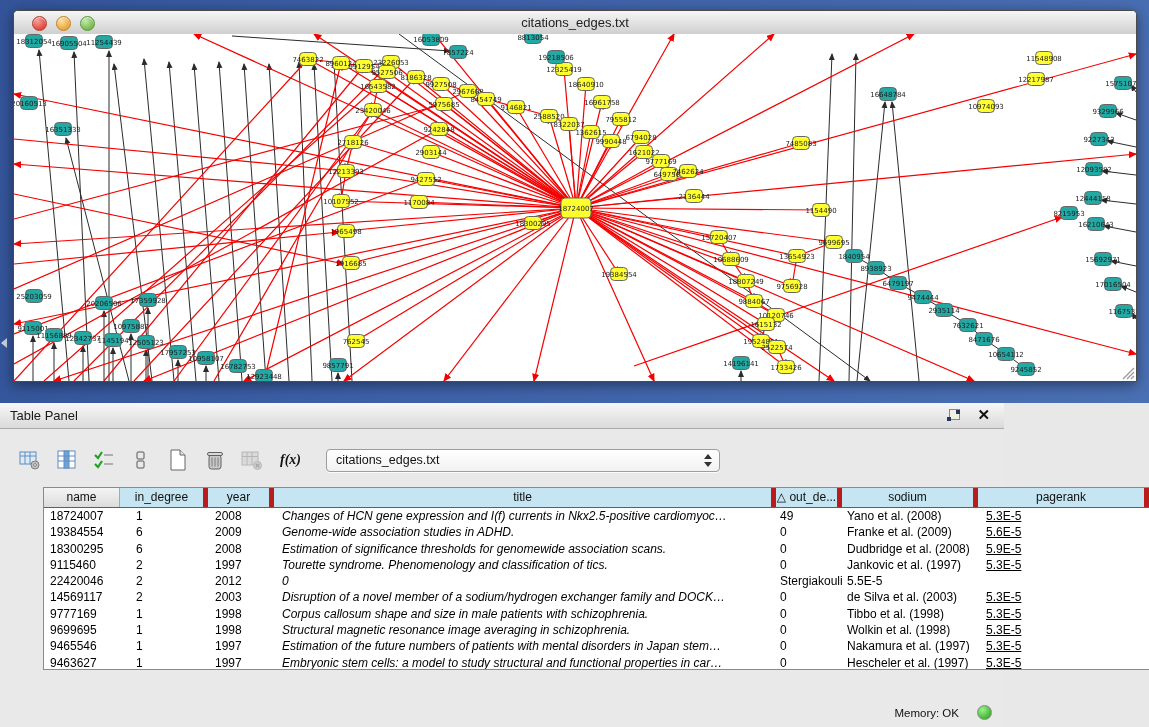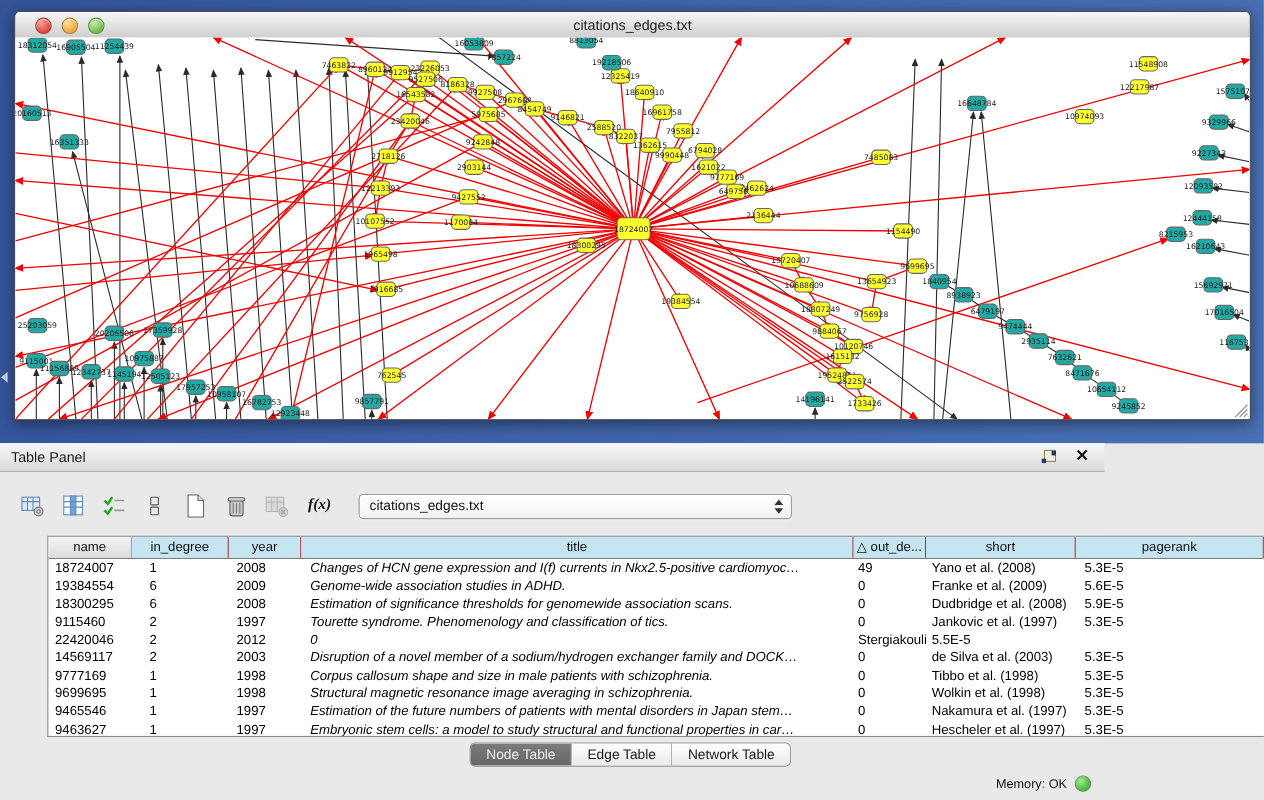--- a/index.html
+++ b/index.html
@@ -34,39 +34,39 @@
   #combo{margin-left:12px;width:392px;height:21px;border:1px solid #9d9d9d;border-radius:4px;background:linear-gradient(#ffffff,#f2f2f2);position:relative;box-shadow:0 1px 0 rgba(255,255,255,.8);}
   #combo .val{position:absolute;left:9px;top:0;line-height:21px;font-size:12.5px;color:#111;}
   #combo .arr{position:absolute;right:7px;top:3px;width:9px;height:15px;}
   #combo .arr:before{content:"";position:absolute;left:1px;top:1px;border-left:4px solid transparent;border-right:4px solid transparent;border-bottom:5px solid #333;}
   #combo .arr:after{content:"";position:absolute;left:1px;bottom:1px;border-left:4px solid transparent;border-right:4px solid transparent;border-top:5px solid #333;}
   
   #tbl-wrap{position:absolute;left:15px;top:84px;width:1122px;height:183px;border:1px solid #8a8a8a;background:#fff;box-sizing:border-box;margin-left:28px;}
   #tbl{position:absolute;left:0;top:0;width:1105px;height:100%;overflow:hidden;}
   .trow{display:grid;grid-template-columns:76px 88px 66px 502px 66px 136px 171px;}
   .thead{height:20px;border-bottom:1px solid #5f5f5f;box-sizing:border-box;}
-  .th{font-size:12px;line-height:19px;text-align:center;color:#111;background:#c4e5f1;border-right:1px solid #b91c1c;overflow:hidden;white-space:nowrap;box-sizing:border-box;}
+  .th{font-size:12px;line-height:19px;text-align:center;color:#111;background:#c4e5f1;border-right:5px solid #b91c1c;overflow:hidden;white-space:nowrap;box-sizing:border-box;}
   .th:first-child{background:linear-gradient(#f4f4f4,#dcdcdc);border-right:1px solid #a9a9a9;}
   .td{font-size:12px;line-height:16.3px;height:16.3px;white-space:nowrap;overflow:hidden;color:#000;box-sizing:border-box;}
   .td:nth-child(1){padding-left:6px;}
   .td:nth-child(2){padding-left:16px;}
   .td:nth-child(3){padding-left:7px;}
   .td:nth-child(4){padding-left:8px;font-style:italic;}
   .td:nth-child(5){padding-left:4px;}
   .td:nth-child(6){padding-left:5px;}
-  .td:nth-child(7){padding-left:8px;}
+  .td:nth-child(7){padding-left:8px;text-decoration:underline;}
   #vscroll{position:absolute;right:0;top:0;width:15px;height:100%;background:#f4f4f4;border-left:1px solid #c7c7c7;box-sizing:border-box;}
   #vthumb{position:absolute;left:2px;top:22px;width:9px;height:44px;border-radius:5px;background:linear-gradient(to right,#c9c9c9,#a8a8a8);}
   
   #tabs{position:absolute;left:427px;top:272px;height:20px;display:flex;border:1px solid #8f8f8f;border-radius:5px;overflow:hidden;background:#fff;}
   .tab{font-size:12.5px;line-height:20px;padding:0 14px;color:#1a1a1a;background:linear-gradient(#ffffff,#e9e9e9);border-right:1px solid #b5b5b5;}
   .tab:last-child{border-right:none;}
   .tab.sel{background:linear-gradient(#7b7b7b,#676767);color:#efefef;}
   
-  #status{position:absolute;right:12px;bottom:7px;display:flex;align-items:center;gap:7px;}
+  #status{position:absolute;right:12px;bottom:7px;display:flex;align-items:center;gap:18px;}
   #status .mem{font-size:11.5px;color:#111;}
   #mem-dot{width:13px;height:13px;border-radius:50%;background:radial-gradient(circle at 35% 30%,#9ef08e,#3db32e 75%);border:1px solid #8a8a8a;}
 </style>
 </head>
 <body>
 
 <div id="desktop">
   <div id="splitter-arrow"></div>
   <div id="graph-window">
     <div id="titlebar">
@@ -747,21 +747,21 @@
   </div>
 
   <div id="tbl-wrap">
     <div id="tbl">
       <div class="trow thead" id="thead-row">
           <div class="th">name</div>
           <div class="th">in_degree</div>
           <div class="th">year</div>
           <div class="th">title</div>
           <div class="th">△ out_de...</div>
-          <div class="th">short</div>
+          <div class="th">sodium</div>
           <div class="th">pagerank</div>
         </div>
       <div id="tbody">
           <div class="trow">
             <div class="td">18724007</div>
             <div class="td">1</div>
             <div class="td">2008</div>
             <div class="td">Changes of HCN gene expression and I(f) currents in Nkx2.5-positive cardiomyoc…</div>
             <div class="td">49</div>
             <div class="td">Yano et al. (2008)</div>
@@ -847,23 +847,18 @@
             <div class="td">Hescheler et al. (1997)</div>
             <div class="td">5.3E-5</div>
           </div>
         </div>
     </div>
     <div id="vscroll">
         <div id="vthumb"></div>
       </div>
   </div>
 
-  <div id="tabs">
-      <div class="tab sel">Node Table</div>
-      <div class="tab">Edge Table</div>
-      <div class="tab">Network Table</div>
-    </div>
 
   <div id="status">
     <span class="mem">Memory: OK</span>
     <span id="mem-dot"></span>
   </div>
 </div>
 
 </body></html>

